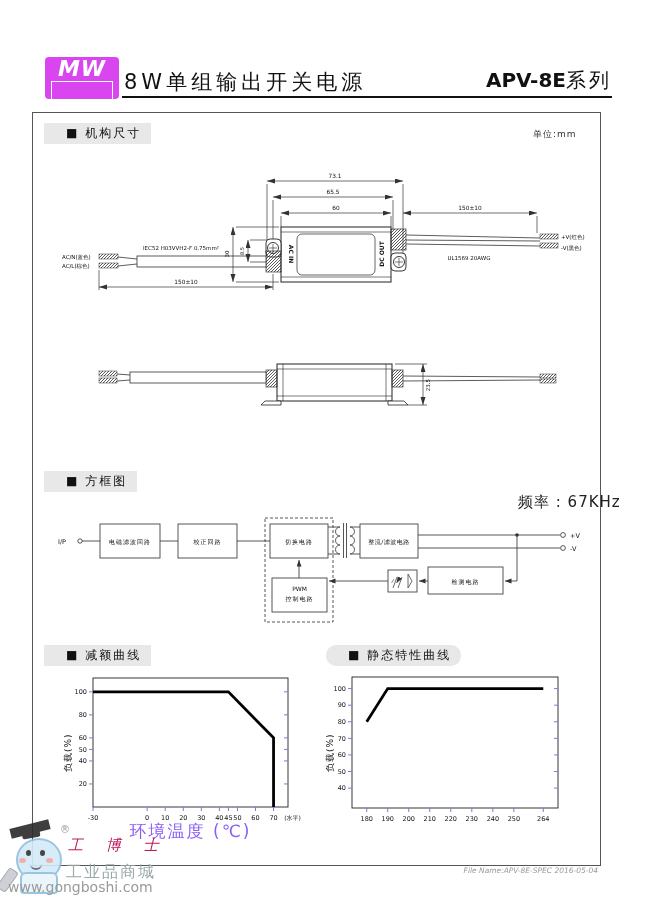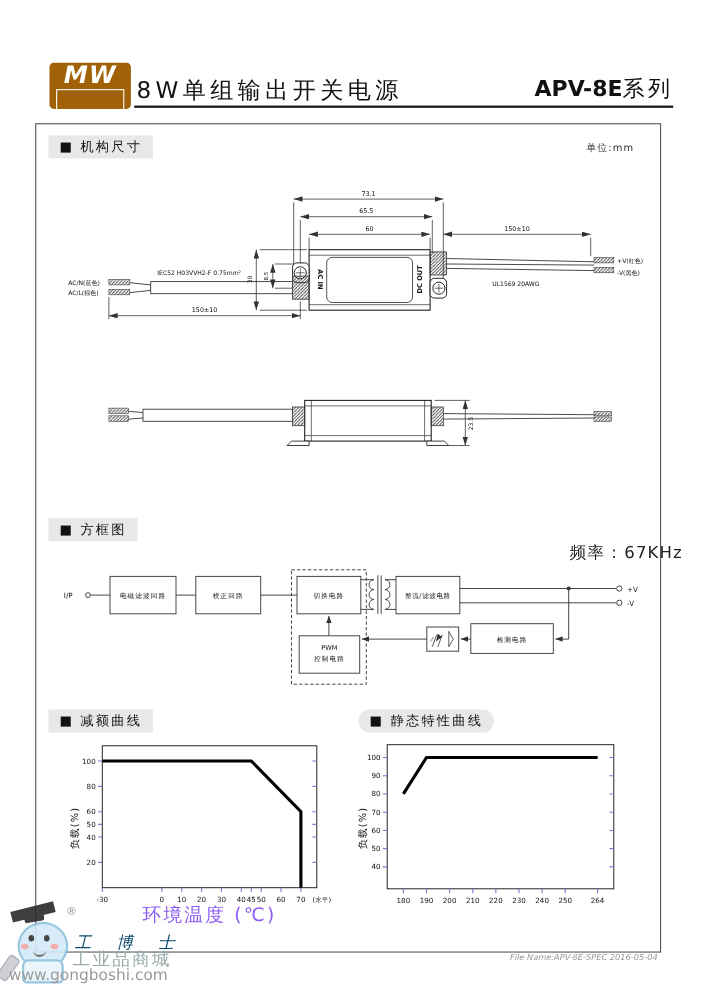--- a/index.html
+++ b/index.html
@@ -1,40 +1,40 @@
 <!DOCTYPE html>
 <html><head>
 <meta charset="utf-8">
 <style>
   html,body{margin:0;padding:0;background:#fff;}
   .page{position:relative;width:645px;height:912px;background:#fff;overflow:hidden;
         font-family:"DejaVu Sans","Liberation Sans",sans-serif;color:#111;}
   .abs{position:absolute;}
   
-  .logo{left:45px;top:57px;width:74px;height:42px;background:#a16207;border-radius:4px;
+  .logo{left:45px;top:57px;width:74px;height:42px;background:#d946ef;border-radius:4px;
         display:flex;flex-direction:column;align-items:center;justify-content:flex-start;}
   .logo .mw{color:#fff;font-weight:bold;font-style:italic;font-size:22px;line-height:24px;letter-spacing:1px;}
   .logo .brand{margin-top:0px;border:1.5px solid #fff;color:#fff;font-size:7.5px;font-weight:bold;
         letter-spacing:.5px;padding:16px 3px;line-height:10px;}
   .title{left:124px;top:68px;font-size:21px;letter-spacing:4px;font-weight:500;}
   .series{top:67px;right:33px;font-size:20px;}
   .series b{font-weight:bold;letter-spacing:0;}
   .series span{letter-spacing:3px;font-weight:500;}
   .title-rule{left:122px;top:96px;width:490px;height:2px;background:#111;}
   
   .frame{left:32px;top:112px;width:567px;height:752px;border:1px solid #555;}
-  .sec{background:#E8E8E8;font-size:12px;letter-spacing:2px;padding:2px 10px 2px 10px;color:#111;}
+  .sec{background:#E8E8E8;font-size:12px;letter-spacing:2px;padding:2px 10px 2px 22px;color:#111;}
   .small-note{font-size:9px;color:#333;letter-spacing:1px;}
   .freq{font-size:15px;color:#222;letter-spacing:1px;margin-top:19px;}
   
   .xlabel{font-size:17px;letter-spacing:2px;text-align:center;color:#8b5cf6;}
   .ylabel{font-size:9px;letter-spacing:1px;color:#111;transform:rotate(-90deg);transform-origin:0 0;white-space:nowrap;}
   .footer{font-size:7.5px;font-style:italic;color:#999;}
   
-  .wm-name{font-size:15px;color:#0c4a6e;letter-spacing:9px;font-style:italic;margin-top:12px;}
+  .wm-name{font-size:15px;color:#be185d;letter-spacing:9px;font-style:italic;}
   .wm-reg{font-size:10px;color:#999;}
   .wm-tag{font-size:16px;color:#9aa;letter-spacing:2px;}
   .wm-url{font-size:14px;color:#9a9a9a;}
   .mascot{width:72px;height:70px;opacity:.9;}
   .mascot .face{position:absolute;left:12px;top:16px;width:42px;height:40px;border-radius:50%;
         background:#d3ebf8;border:2px solid #8fc0dc;}
   .mascot .cap{position:absolute;left:6px;top:2px;width:40px;height:10px;background:#2a2a2a;transform:rotate(-14deg);}
   .mascot .cap2{position:absolute;left:18px;top:8px;width:18px;height:8px;background:#2a2a2a;border-radius:2px;transform:rotate(-10deg);}
   .mascot .eye{position:absolute;width:5px;height:6px;border-radius:50%;background:#333;}
   .mascot .cheek{position:absolute;width:7px;height:5px;border-radius:50%;background:#f2a6a0;}

